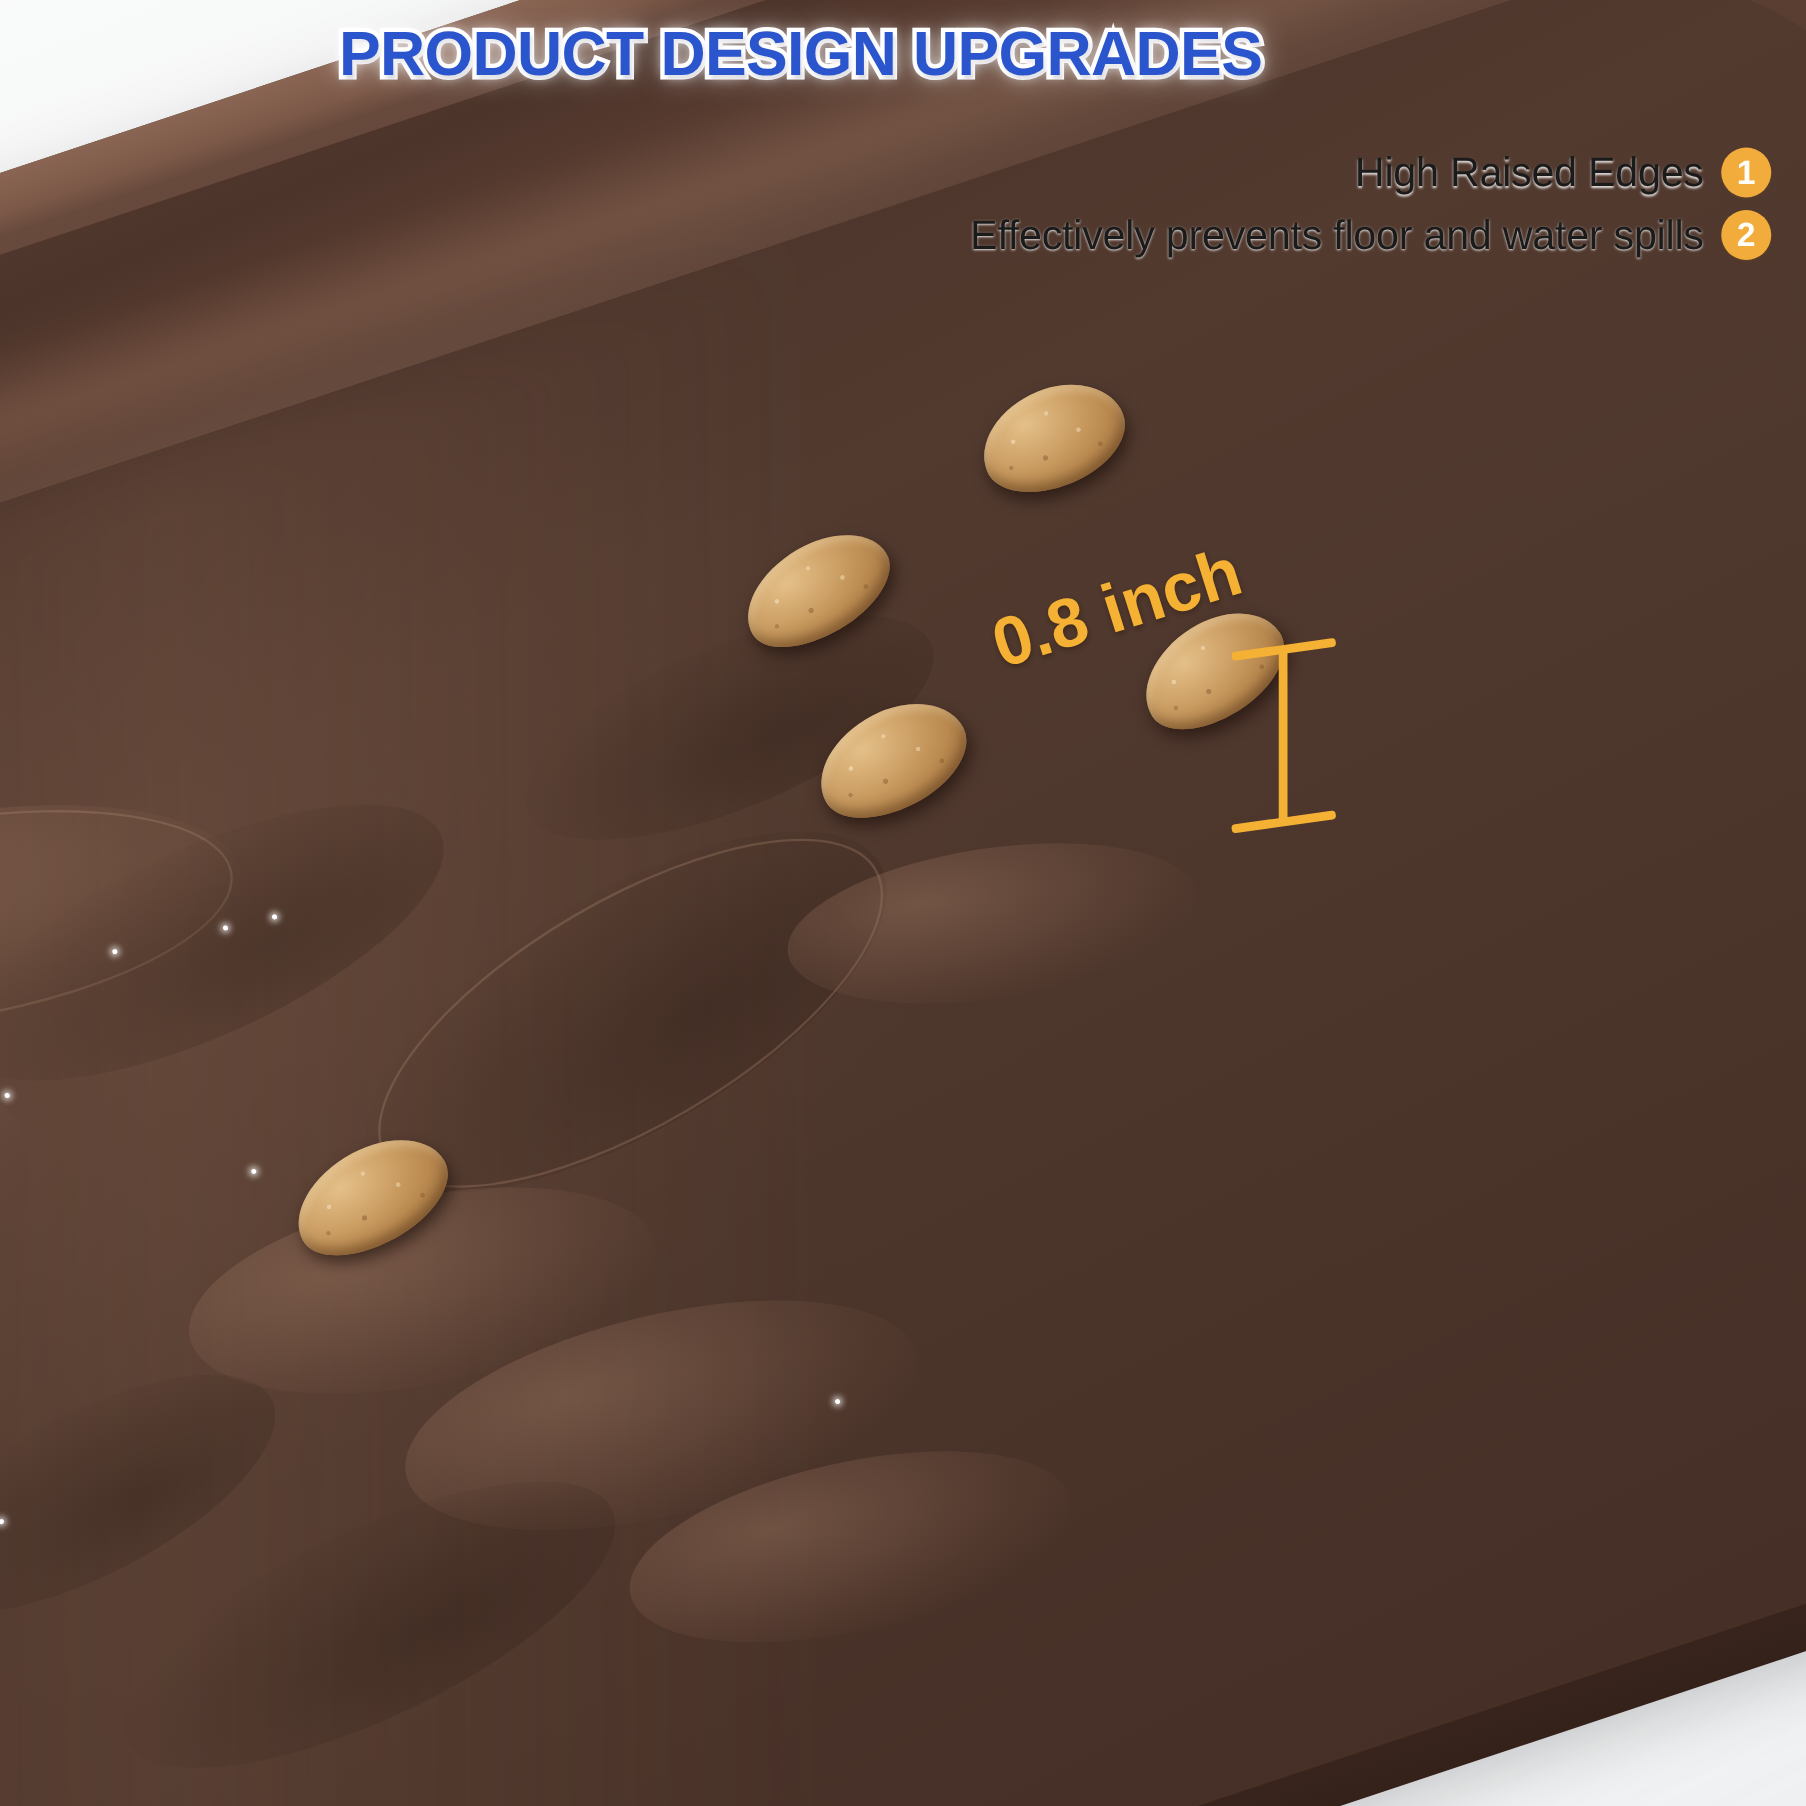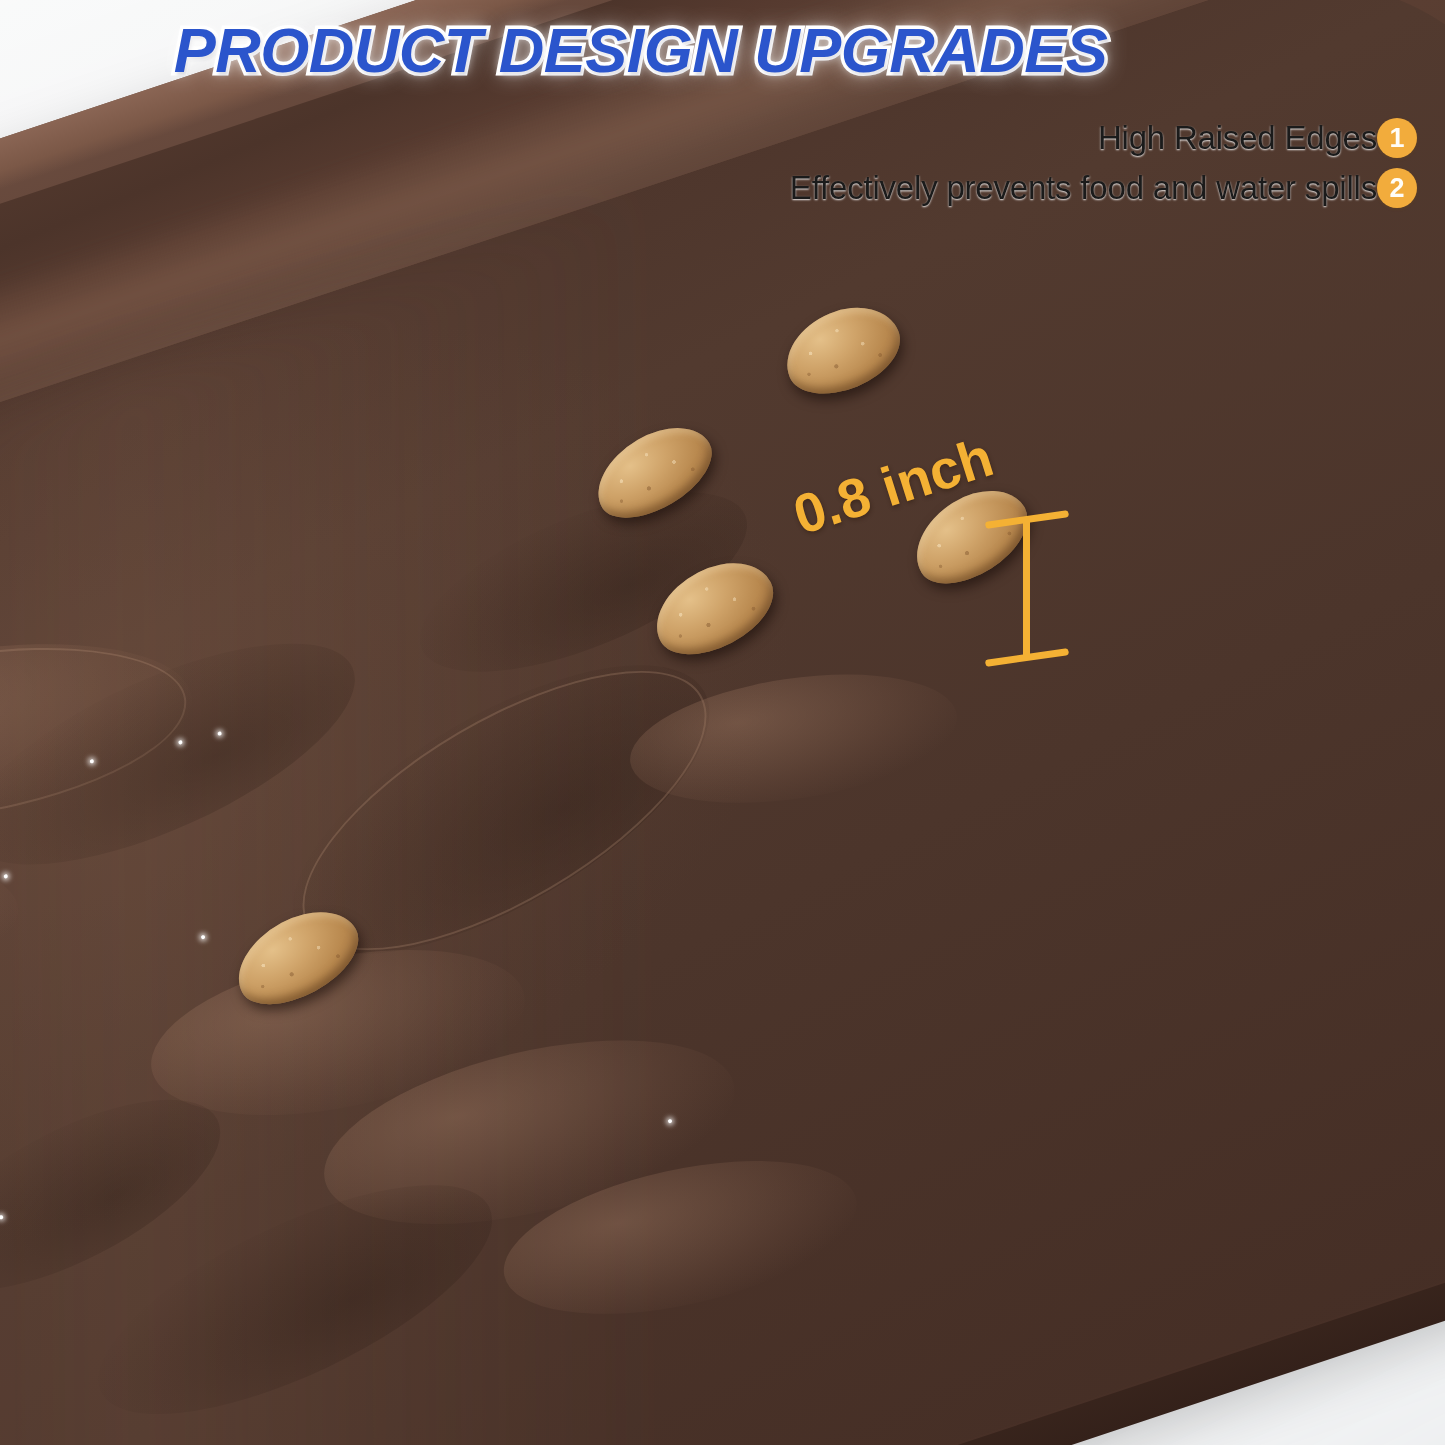--- a/index.html
+++ b/index.html
@@ -68,28 +68,28 @@
      background:
        radial-gradient(circle at 24% 38%,rgba(255,240,208,.9) 0 1.6px,rgba(0,0,0,0) 2px),
        radial-gradient(circle at 52% 24%,rgba(255,240,208,.8) 0 1.4px,rgba(0,0,0,0) 2px),
        radial-gradient(circle at 68% 52%,rgba(255,240,208,.8) 0 1.6px,rgba(0,0,0,0) 2px),
        radial-gradient(circle at 40% 66%,rgba(120,78,40,.8) 0 1.8px,rgba(0,0,0,0) 2.4px),
        radial-gradient(circle at 78% 74%,rgba(120,78,40,.7) 0 1.6px,rgba(0,0,0,0) 2.2px),
        radial-gradient(circle at 16% 62%,rgba(120,78,40,.7) 0 1.4px,rgba(0,0,0,0) 2px);}
 
   
   #headline{position:absolute;left:0;top:14px;width:1281px;text-align:center;
-            font-size:63px;font-weight:bold;font-style:italic;letter-spacing:-.5px;
+            font-size:50px;font-weight:bold;letter-spacing:-.5px;
             color:#2b55cc;white-space:nowrap;
             -webkit-text-stroke:7px #ffffff;paint-order:stroke fill;
             text-shadow:0 0 10px rgba(255,255,255,.95),0 0 22px rgba(255,255,255,.8),2px 3px 3px rgba(90,90,110,.30);}
 
   
   #bullets{position:absolute;right:28px;top:118px;display:flex;flex-direction:column;gap:10px;align-items:flex-end;}
-  .bullet-row{display:flex;align-items:center;justify-content:flex-start;}
+  .bullet-row{display:flex;align-items:center;justify-content:flex-start;gap:14px;}
   .bullet-text{font-size:33px;color:#1b1b1b;white-space:nowrap;letter-spacing:-.2px;
                text-shadow:0 1px 2px rgba(255,255,255,.9);}
   .bullet-badge{width:40px;height:40px;border-radius:50%;flex:0 0 40px;
                 background:#f2ac3c;color:#fffdf7;
                 display:flex;align-items:center;justify-content:center;
                 font-size:27px;font-weight:bold;line-height:1;
                 box-shadow:0 1px 3px rgba(120,80,20,.30);}
 
   
   #dim-label{position:absolute;left:786px;top:486px;width:210px;
@@ -167,21 +167,21 @@
   <div id="headline">PRODUCT DESIGN UPGRADES</div>
 
   <div id="bullets">
 
     <div class="bullet-row">
       <span class="bullet-text">High Raised Edges</span>
       <span class="bullet-badge">1</span>
     </div>
 
     <div class="bullet-row">
-      <span class="bullet-text">Effectively prevents food and water spills</span>
+      <span class="bullet-text">Effectively prevents floor and water spills</span>
       <span class="bullet-badge">2</span>
     </div>
 
 
 
   </div>
 
 </div>
 
 </body></html>

